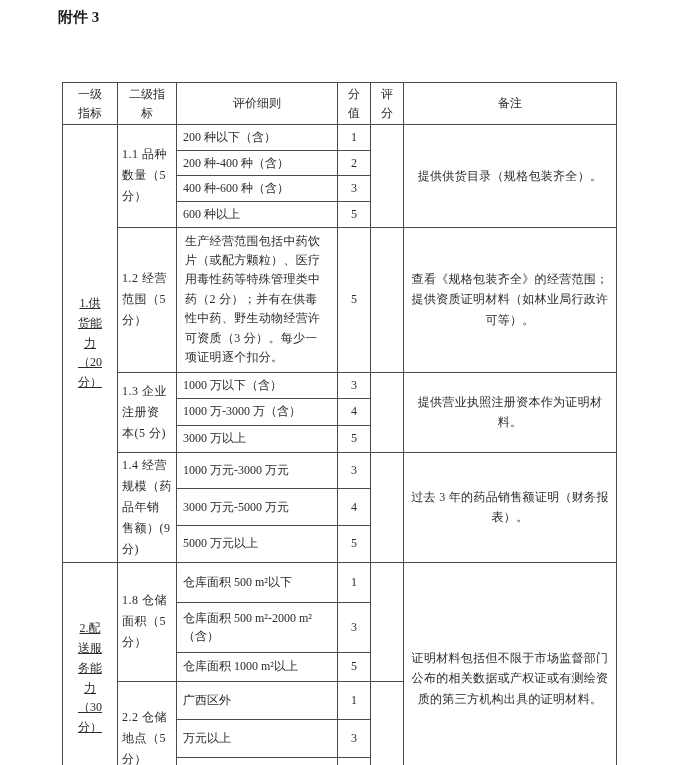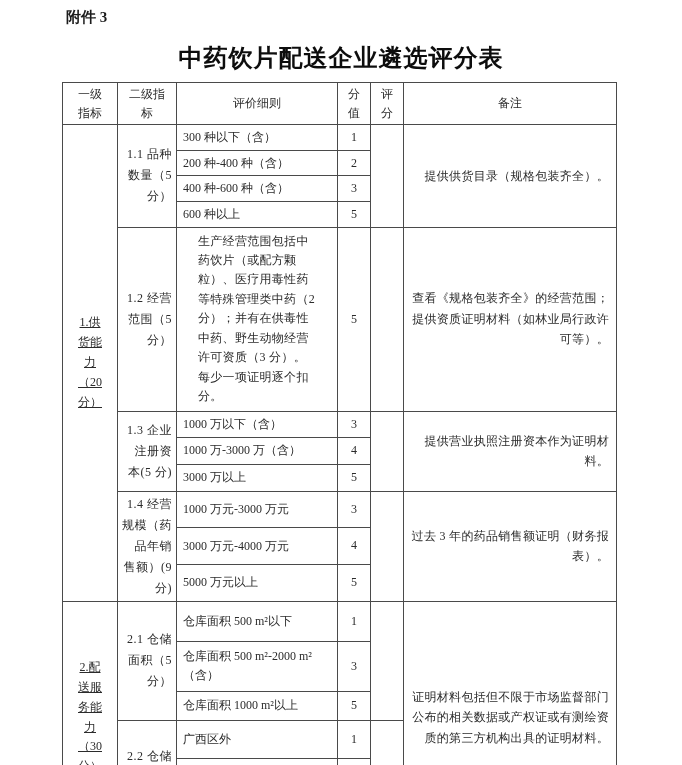--- a/index.html
+++ b/index.html
@@ -1,39 +1,38 @@
 <!DOCTYPE html>
 <html><head>
 <meta charset="utf-8">
 <style>
   html,body{margin:0;padding:0;background:#fff;}
   .page{position:relative;width:682px;height:765px;background:#ffffff;overflow:hidden;
         font-family:"Liberation Serif","DejaVu Serif",serif;color:#262626;}
-  .attachment{position:absolute;left:66px;top:8px;font-size:15px;font-weight:bold;color:#1c1c1c;}
+  .attachment{position:absolute;left:58px;top:8px;font-size:15px;font-weight:bold;color:#1c1c1c;}
   .title{position:absolute;left:0;top:42px;width:682px;text-align:center;
          font-size:24px;font-weight:bold;letter-spacing:1px;color:#0d0d0d;}
   table.score{position:absolute;left:62px;top:82px;width:554px;border-collapse:collapse;table-layout:fixed;}
   table.score th,table.score td{border:1px solid #4a4a4a;font-size:12px;font-weight:normal;
          color:#2b2b2b;vertical-align:middle;overflow:hidden;}
   th{text-align:center;white-space:pre-line;line-height:1.55;padding:2px;}
   td.c1{text-align:center;white-space:pre-line;line-height:1.65;padding:2px 1px;text-decoration:underline;}
-  td.c2{text-align:right;white-space:pre-line;line-height:1.75;padding:2px 4px;letter-spacing:0.5px;}
+  td.c2{text-align:left;white-space:pre-line;line-height:1.75;padding:2px 4px;letter-spacing:0.5px;}
   td.c3{text-align:left;padding:3px 6px;line-height:1.55;}
-  td.c3.long{padding:4px 21px;line-height:1.62;letter-spacing:0.3px;}
+  td.c3.long{padding:4px 8px;line-height:1.62;letter-spacing:0.3px;}
   td.c4{text-align:center;padding:1px;}
   td.c5{padding:1px;}
-  td.c6{text-align:right;padding:4px 7px;line-height:1.7;letter-spacing:0.3px;}
+  td.c6{text-align:center;padding:4px 7px;line-height:1.7;letter-spacing:0.3px;}
   td.hb{border-bottom-style:hidden;}
 </style>
 </head>
 <body>
 
 <div class="page">
   <div class="attachment">附件 3</div>
-  <div class="title">中药饮片配送企业遴选评分表</div>
 
   <table class="score">
     <colgroup>
       <col style="width:55px">
         <col style="width:59px">
         <col style="width:161px">
       <col style="width:33px">
         <col style="width:33px">
         <col style="width:213px">
     </colgroup>
@@ -53,21 +52,21 @@
 
     <tr style="height:25px">
       <td class="c1" rowspan="11">1.供
 货能
 力
 （20
 分）</td>
       <td class="c2" rowspan="4">1.1 品种
 数量（5
 分）</td>
-      <td class="c3">300 种以下（含）</td>
+      <td class="c3">200 种以下（含）</td>
       <td class="c4">1</td>
       <td class="c5" rowspan="4"></td>
       <td class="c6" rowspan="4">提供供货目录（规格包装齐全）。</td>
     </tr>
     <tr style="height:25px">
       <td class="c3">200 种-400 种（含）</td>
       <td class="c4">2</td>
     </tr>
     <tr style="height:25px">
       <td class="c3">400 种-600 种（含）</td>
@@ -111,36 +110,36 @@
 规模（药
 品年销
 售额）(9
 分)</td>
       <td class="c3">1000 万元-3000 万元</td>
       <td class="c4">3</td>
       <td class="c5" rowspan="3"></td>
       <td class="c6" rowspan="3">过去 3 年的药品销售额证明（财务报表）。</td>
     </tr>
     <tr style="height:30px">
-      <td class="c3 hb">3000 万元-4000 万元</td>
+      <td class="c3 hb">3000 万元-5000 万元</td>
       <td class="c4 hb">4</td>
     </tr>
     <tr style="height:30px">
       <td class="c3">5000 万元以上</td>
       <td class="c4">5</td>
     </tr>
 
     <tr style="height:40px">
       <td class="c1" rowspan="6">2.配
 送服
 务能
 力
 （30
 分）</td>
-      <td class="c2" rowspan="3">2.1 仓储
+      <td class="c2" rowspan="3">1.8 仓储
 面积（5
 分）</td>
       <td class="c3">仓库面积 500 m²以下</td>
       <td class="c4">1</td>
       <td class="c5" rowspan="3"></td>
       <td class="c6" rowspan="6">证明材料包括但不限于市场监督部门公布的相关数据或产权证或有测绘资质的第三方机构出具的证明材料。</td>
     </tr>
     <tr style="height:50px">
       <td class="c3 hb">仓库面积 500 m²-2000 m²（含）</td>
       <td class="c4 hb">3</td>
@@ -152,21 +151,21 @@
 
     <tr style="height:38px">
       <td class="c2" rowspan="3">2.2 仓储
 地点（5
 分）</td>
       <td class="c3">广西区外</td>
       <td class="c4">1</td>
       <td class="c5" rowspan="3"></td>
     </tr>
     <tr style="height:38px">
-      <td class="c3 hb">财务报表</td>
+      <td class="c3 hb">万元以上</td>
       <td class="c4 hb">3</td>
     </tr>
     <tr style="height:38px">
       <td class="c3">南宁市范围内</td>
       <td class="c4">5</td>
     </tr>
   </tbody>
     </table>
 </div>
 

